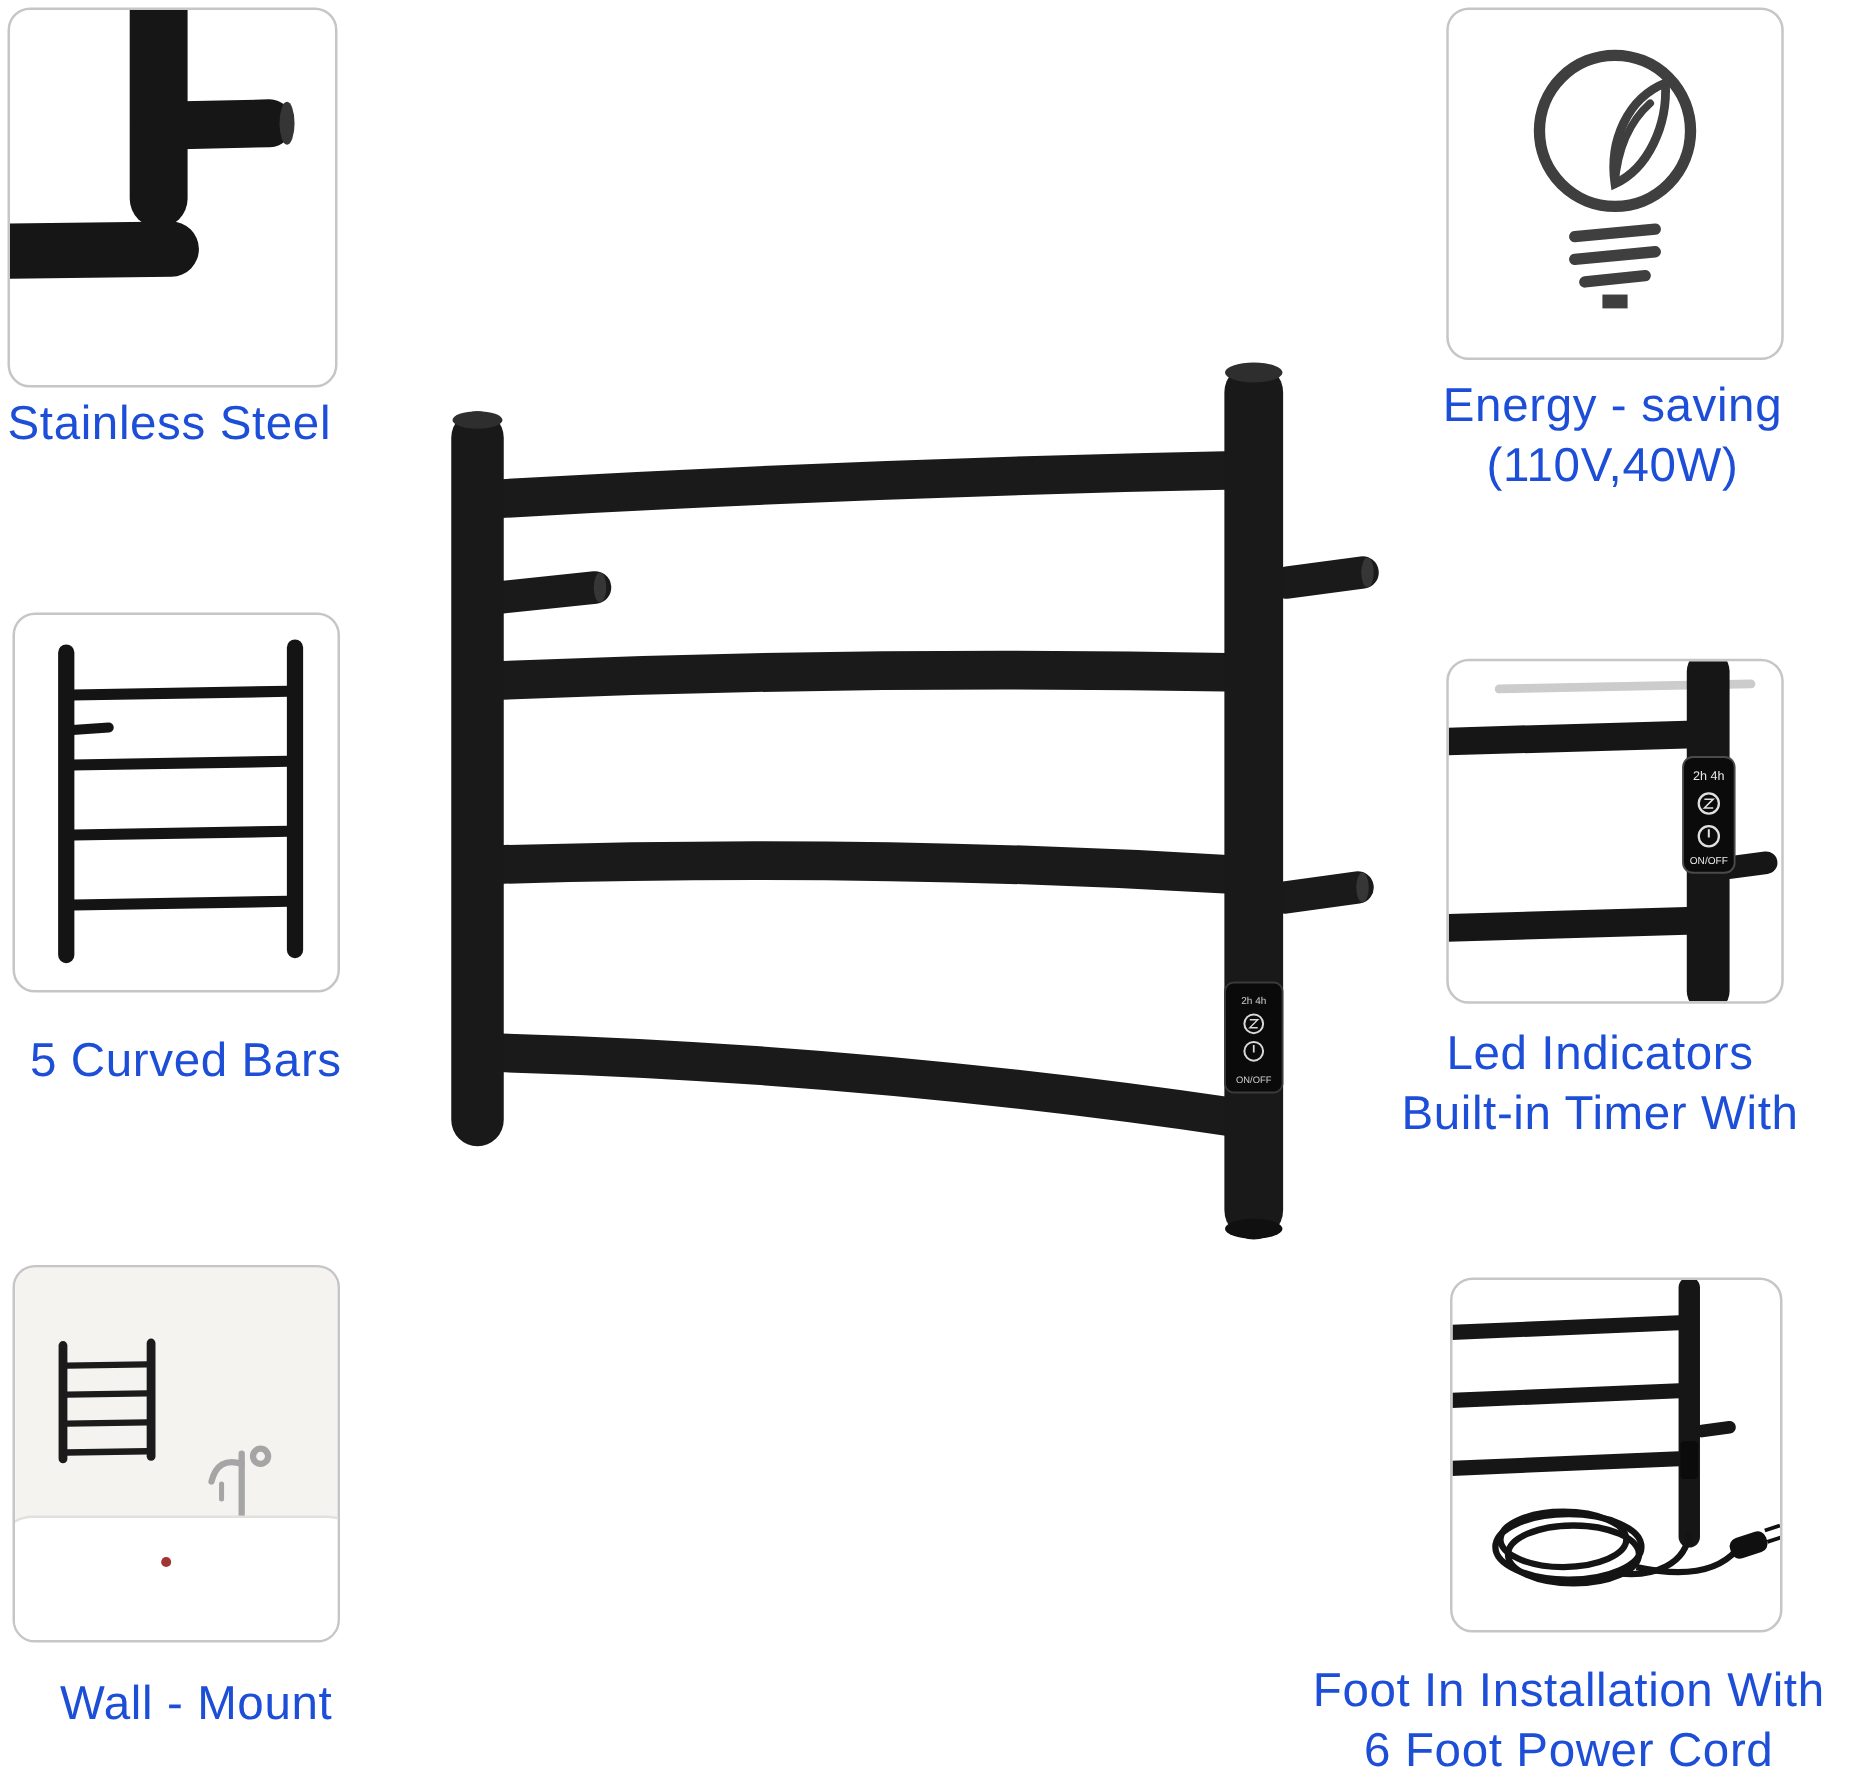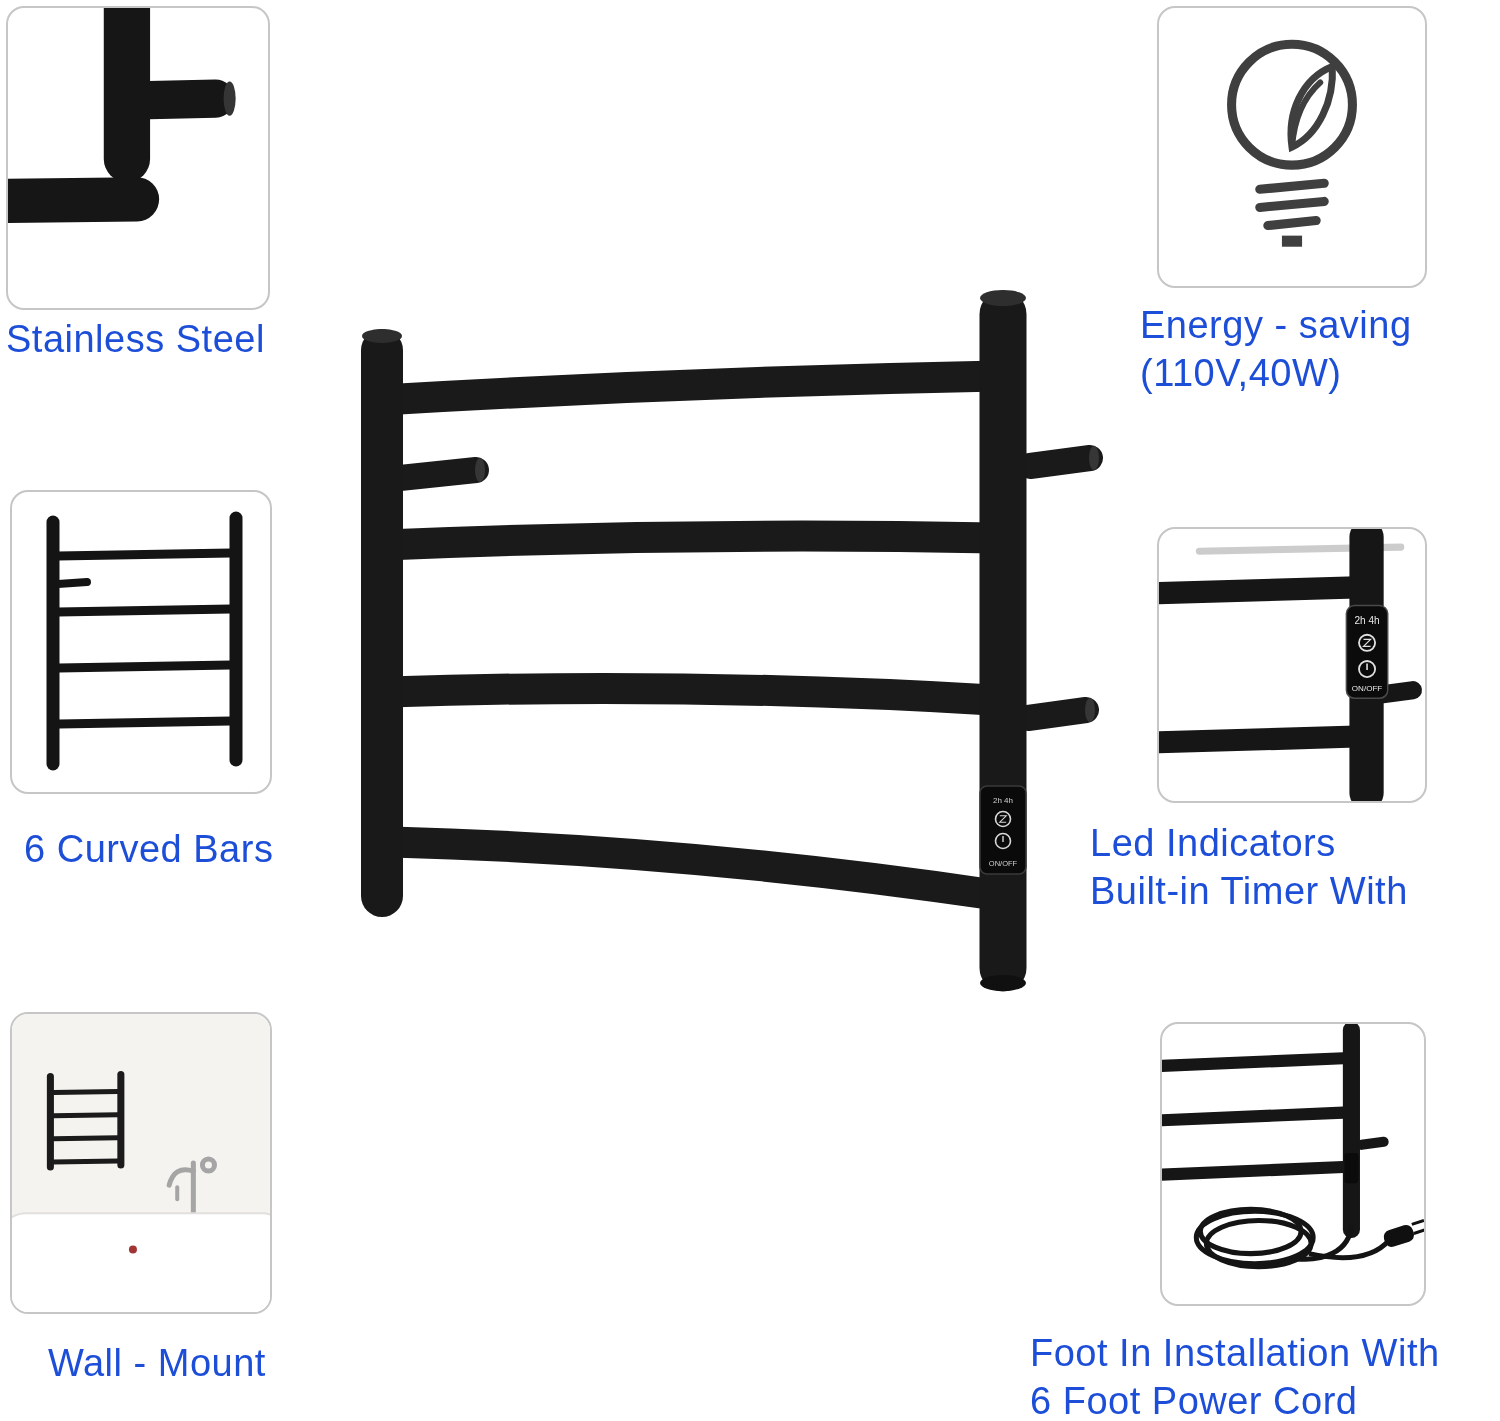--- a/index.html
+++ b/index.html
@@ -9,21 +9,21 @@
   }
   .feature-box{
     position:absolute;background:#ffffff;border:2px solid #c6c6c6;
     border-radius:18px;overflow:hidden;
   }
   .feature-box svg{display:block;width:100%;height:100%;}
   .label{
     position:absolute;font-size:38px;letter-spacing:.5px;color:#1d4ed8;
     line-height:1.26;white-space:nowrap;
   }
-  .label.center{white-space:normal;}
+  .label.center{text-align:center;white-space:normal;}
   .main-product{position:absolute;left:330px;top:288px;width:790px;height:710px;}
 </style>
 </head>
 <body>
 
 <div class="canvas">
 
   <div class="feature-box" style="left:6px;top:6px;width:260px;height:300px;">
     <svg viewBox="0 0 258 298">
       <g stroke="#161616" stroke-linecap="round" fill="none">
@@ -42,21 +42,21 @@
         <line x1="40" y1="30" x2="40" y2="272" stroke-width="13"></line>
         <line x1="223" y1="26" x2="223" y2="268" stroke-width="13"></line>
         <line x1="45" y1="64" x2="218" y2="61" stroke-width="9"></line>
         <line x1="45" y1="120" x2="218" y2="117" stroke-width="9"></line>
         <line x1="46" y1="176" x2="218" y2="173" stroke-width="9"></line>
         <line x1="46" y1="232" x2="218" y2="229" stroke-width="9"></line>
         <line x1="45" y1="92" x2="74" y2="90" stroke-width="8"></line>
       </g>
     </svg>
   </div>
-  <div class="label" style="left:24px;top:826px;">6 Curved Bars</div>
+  <div class="label" style="left:24px;top:826px;">5 Curved Bars</div>
 
   <div class="feature-box" style="left:10px;top:1012px;width:258px;height:298px;">
     <svg viewBox="0 0 256 296">
       <rect width="256" height="296" fill="#f4f3f0"></rect>
       <g stroke="#1b1b1b" stroke-linecap="round" fill="none">
         <line x1="38" y1="62" x2="38" y2="152" stroke-width="7"></line>
         <line x1="108" y1="60" x2="108" y2="150" stroke-width="7"></line>
         <line x1="41" y1="78" x2="105" y2="77" stroke-width="5"></line>
         <line x1="41" y1="101" x2="105" y2="100" stroke-width="5"></line>
         <line x1="41" y1="124" x2="105" y2="123" stroke-width="5"></line>

